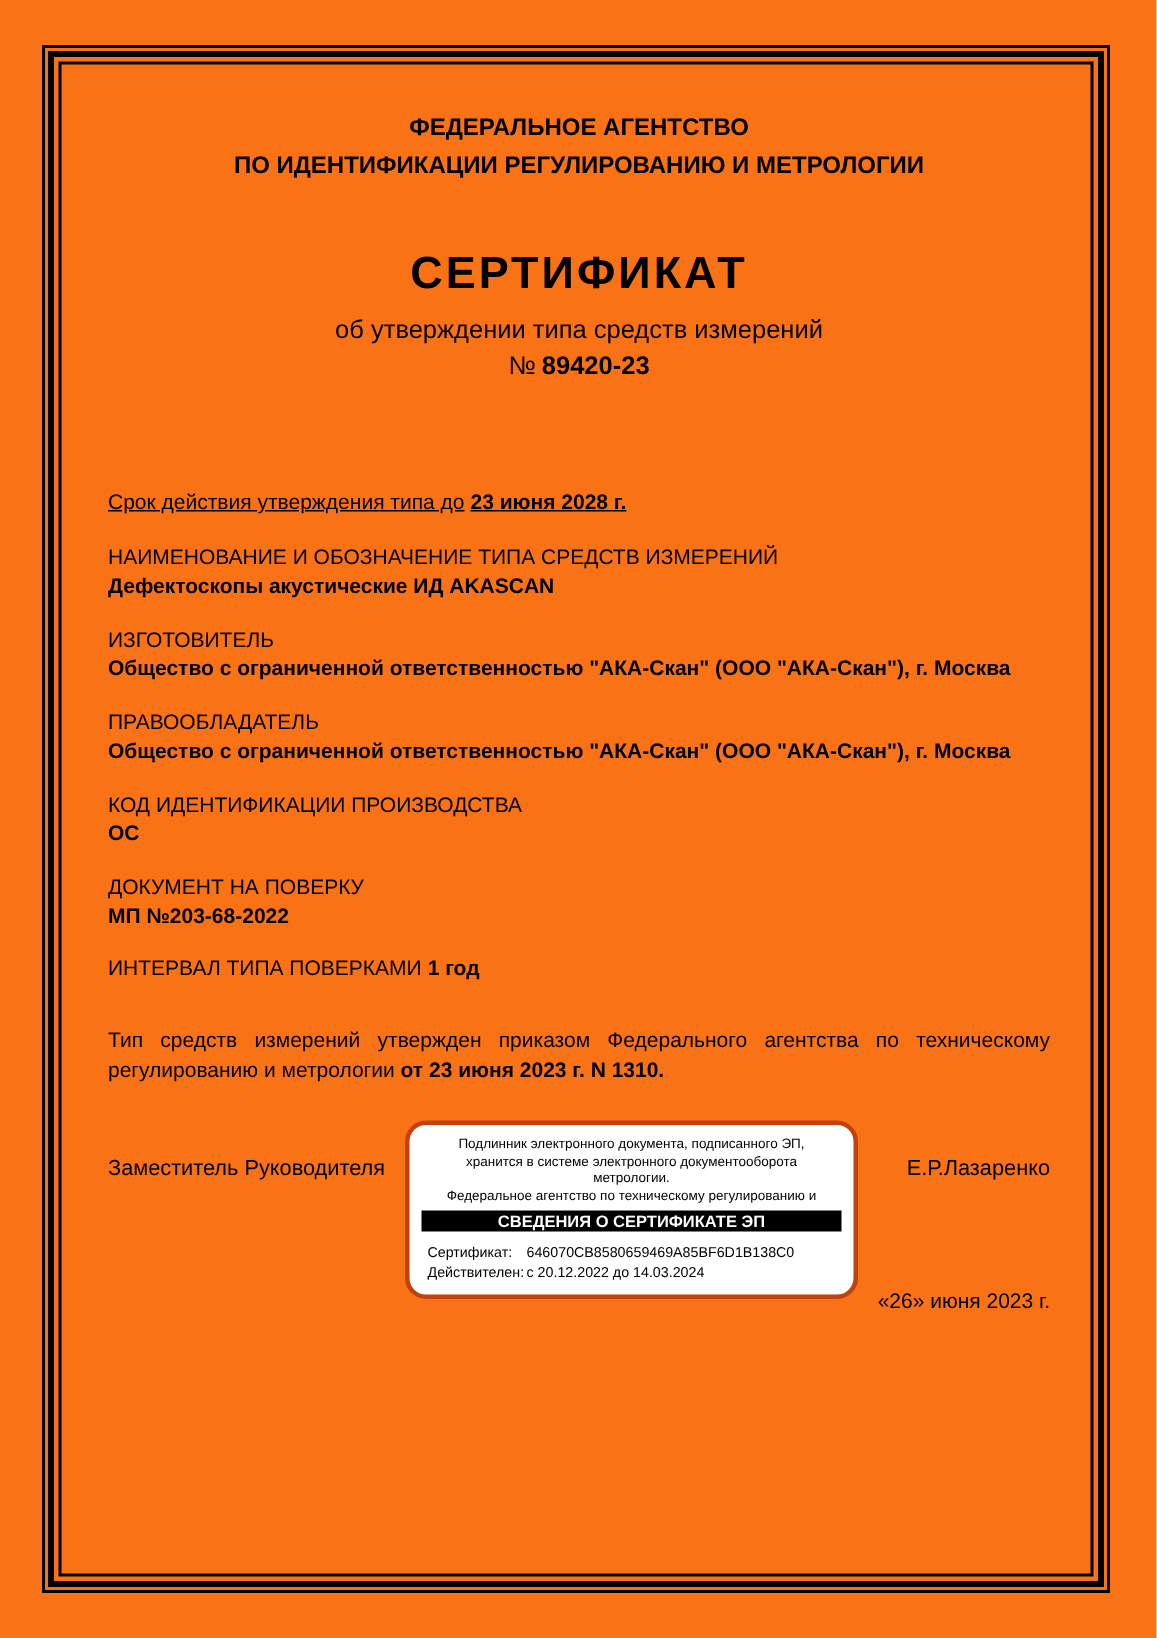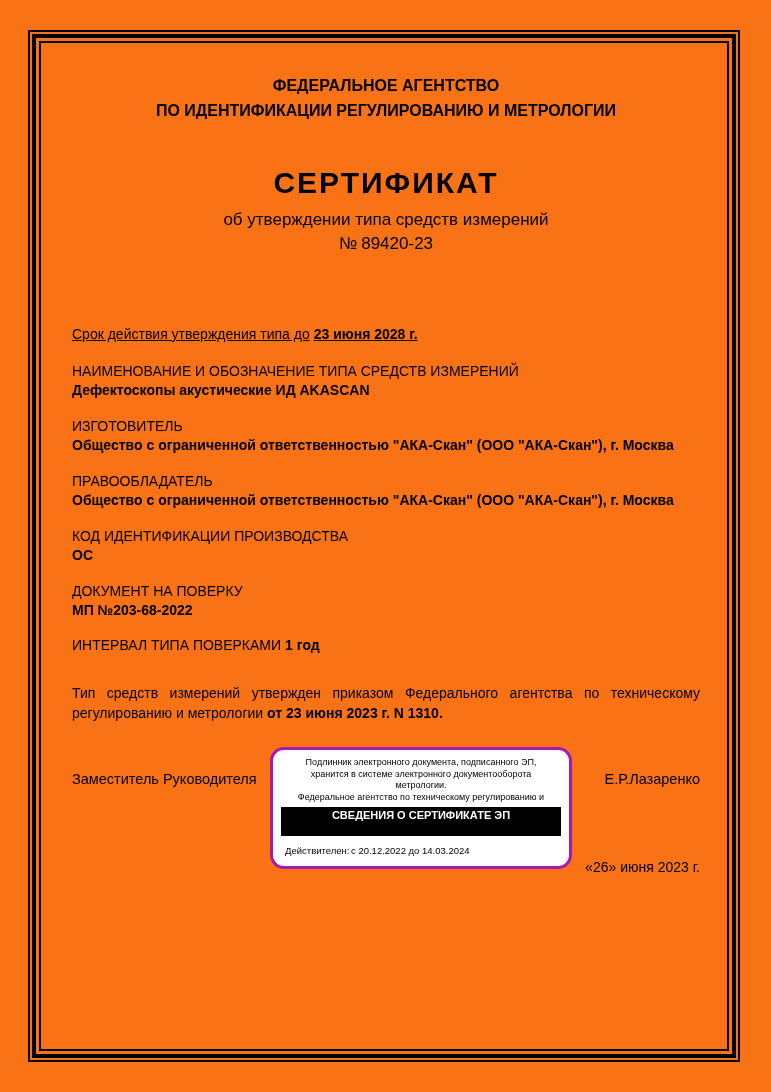--- a/index.html
+++ b/index.html
@@ -24,21 +24,21 @@
     position: absolute; left: 47px; top: 43px; right: 48px; bottom: 44px;
     padding: 0 23px 0 25px;
     overflow: hidden;
   }
 
   .header { text-align: center; margin-top: 30px; font-weight: bold; font-size: 16px; line-height: 25px; }
 
   .title { text-align: center; margin-top: 42px; font-size: 30px; font-weight: bold; letter-spacing: 2px; line-height: 36px; }
   .subtitle { text-align: center; margin-top: 8px; font-size: 17px; line-height: 22px; }
   .cert-number { text-align: center; margin-top: 2px; font-size: 17px; line-height: 22px; }
-  .cert-number .num { font-weight: normal; margin-left: 4px; }
+  .cert-number .num { font-weight: bold; margin-left: 4px; }
 
   .bodytext { font-size: 14px; line-height: 19px; }
   .validity { margin-top: 70px; text-decoration: underline; }
   .validity .val { font-weight: bold; margin-left: 4px; }
 
   .section { margin-top: 17px; }
   .section.first { margin-top: 18px; }
   .section .section-value { font-weight: bold; }
 
   .interval { margin-top: 16px; }
@@ -48,29 +48,29 @@
   .decree .bold { font-weight: bold; }
 
   .signature-row { position: relative; margin-top: 24px; height: 134px; }
   .sig-position { position: absolute; left: 0; top: 24px; font-size: 14.5px; }
   .sig-name { position: absolute; right: 0; top: 24px; font-size: 14.5px; }
   .sig-date { position: absolute; right: 0; top: 112px; font-size: 14px; }
 
   .stamp-box {
     position: absolute; left: 198px; top: 0;
     width: 302px;
-    border: 3px solid #a21caf; border-radius: 14px;
+    border: 3px solid #c2410c; border-radius: 14px;
     background: #ffffff;
     padding-bottom: 8px;
   }
   .stamp-notice { margin-top: 7px; text-align: center; font-size: 9px; line-height: 11.5px; }
   .stamp-bar {
     margin: 4px 8px 0 8px; background: #000000; color: #ffffff;
     text-align: center; font-size: 11px; font-weight: bold;
-    line-height: 17px; height: 29px;
+    line-height: 17px; height: 14px;
   }
   .stamp-fields { margin: 9px 6px 0 12px; font-size: 9.5px; line-height: 12.5px; }
   .stamp-field .f-label { display: inline-block; min-width: 66px; }
 </style>
 </head>
 <body>
 
 <div class="page">
 
   <div class="frame-outer">
@@ -137,20 +137,23 @@
       <div class="stamp-box">
         <div class="stamp-notice">
           <div>Подлинник электронного документа, подписанного ЭП,</div>
           <div>хранится в системе электронного документооборота</div>
           <div>метрологии.</div>
           <div>Федеральное агентство по техническому регулированию и</div>
         </div>
         <div class="stamp-bar">СВЕДЕНИЯ О СЕРТИФИКАТЕ ЭП</div>
         <div class="stamp-fields">
           <div class="stamp-field">
+            <span class="f-label">Сертификат:</span><span>646070CB8580659469A85BF6D1B138C0</span>
+          </div>
+          <div class="stamp-field">
             <span class="f-label">Действителен:</span><span>с 20.12.2022 до 14.03.2024</span>
           </div>
         </div>
       </div>
 
       <div class="sig-name">Е.Р.Лазаренко</div>
       <div class="sig-date">«26» июня 2023 г.</div>
 
     </div>
 

